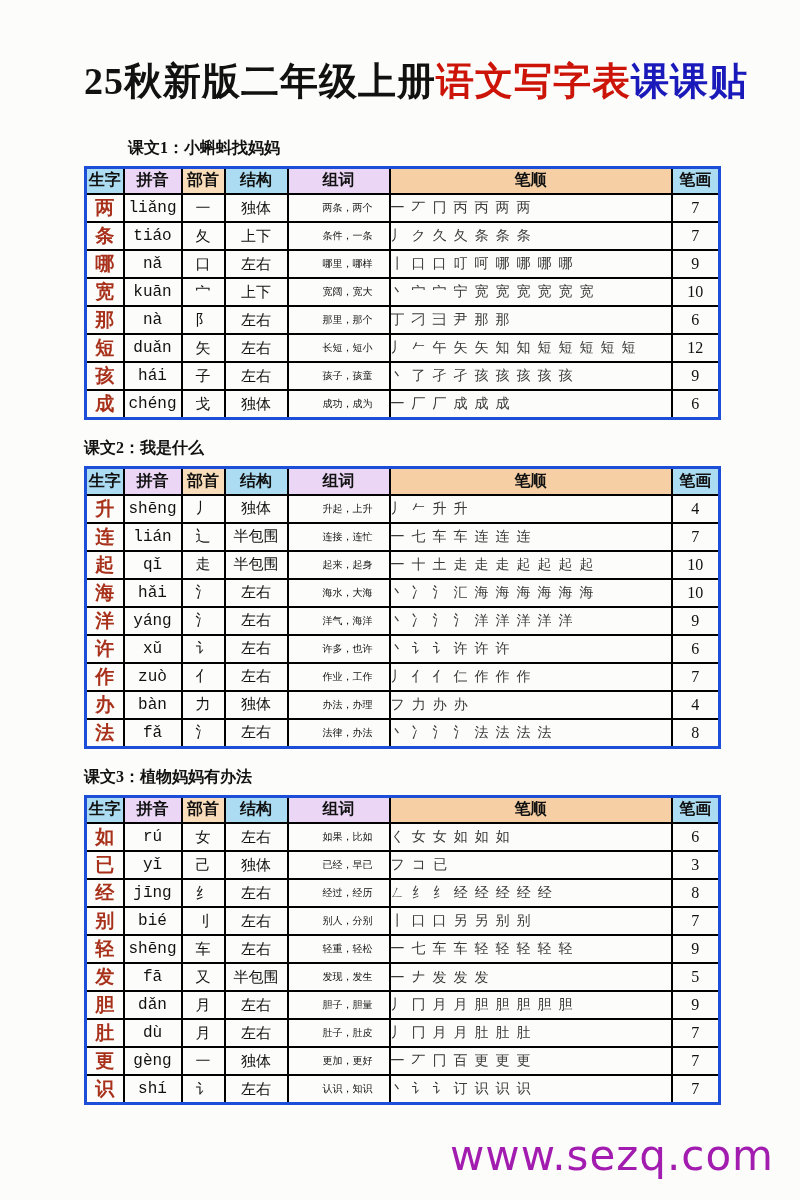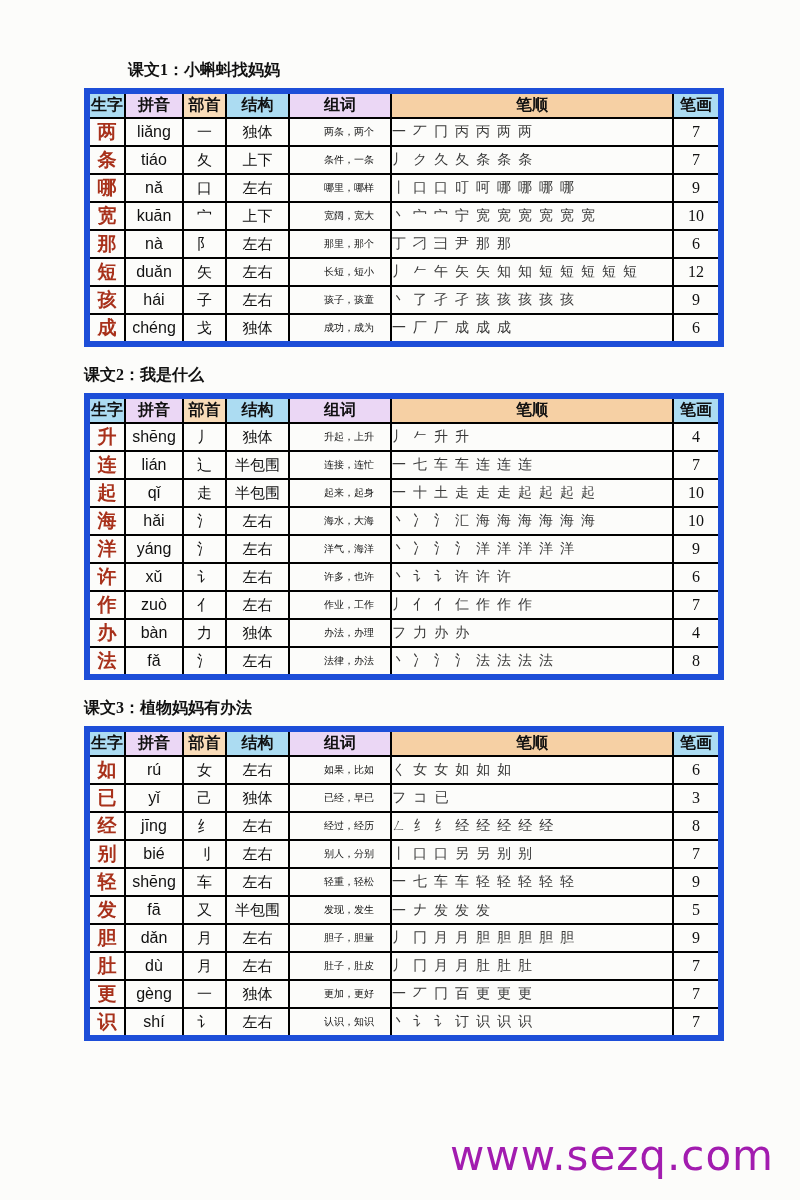--- a/index.html
+++ b/index.html
@@ -26,33 +26,33 @@
   .section-label {
     font-size:16px;
     font-weight:bold;
     margin:18px 0 7px 0;
   }
   .section:first-child .section-label { margin-top:0;margin-left:44px; }
   table {
     border-collapse:collapse;
     table-layout:fixed;
     width:634px;
-    border:6px solid #1d4ed8;
+    border:3px solid #1d4ed8;
   }
   th, td {
     border:2px solid #000;
     text-align:center;
     overflow:hidden;
     white-space:nowrap;
     padding:0;
   }
   th { height:27px; font-size:16px; font-weight:bold; }
   td { height:25px; }
   td.char { color:var(--char-red,#a8311b); font-size:19px; font-weight:bold; }
-  td.pinyin { font-family:Liberation Sans, sans-serif; font-size:16px; }
+  td.pinyin { font-family:Liberation Mono, monospace; font-size:16px; }
   td.radical { font-size:15px; }
   td.structure { font-size:15px; }
   td.words { font-size:10px;padding-left:18px; }
   td.strokes {
     text-align:left;
     font-size:14px;
     letter-spacing:7px;
     color:#3a3a3a;
   }
   td.count { font-size:16px; }
@@ -71,20 +71,21 @@
     font-size:42px;
     color:#a21caf;
     letter-spacing:1px;
   }
 </style>
 </head>
 <body>
 
 <div class="page">
   <div class="content">
+    <h1 class="title"><span style="color: rgb(17, 17, 17);">25秋新版二年级上册</span><span style="color: rgb(204, 20, 8);">语文写字表</span><span style="color: rgb(26, 26, 187);">课课贴</span></h1>
     <div>
         <div class="section">
           <div class="section-label">课文1：小蝌蚪找妈妈</div>
           <table>
             <colgroup>
               <col style="width: 38px;">
               <col style="width: 58px;">
               <col style="width: 43px;">
               <col style="width: 63px;">
               <col style="width: 102px;">

